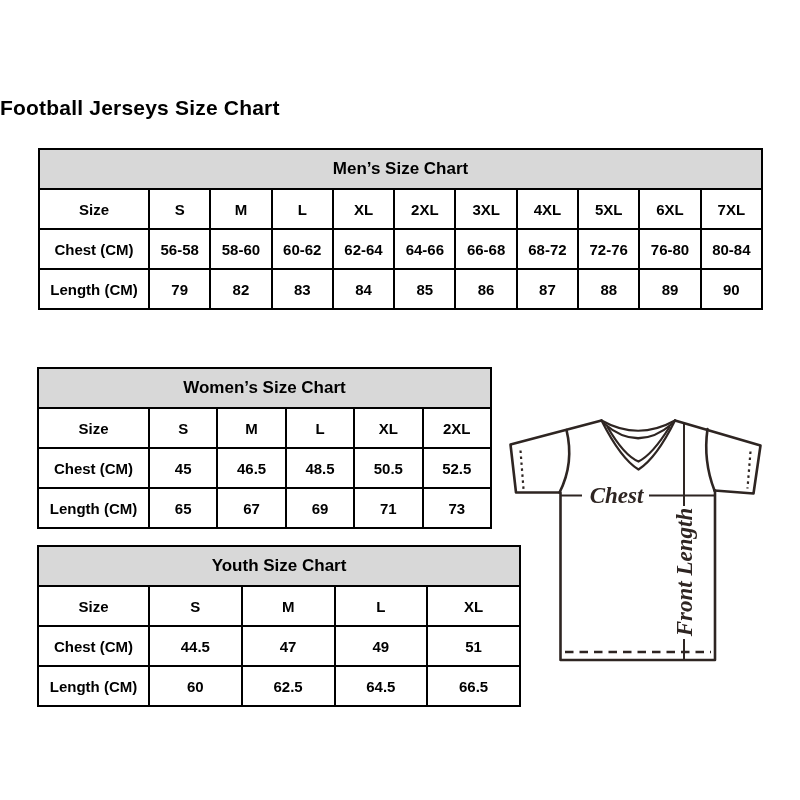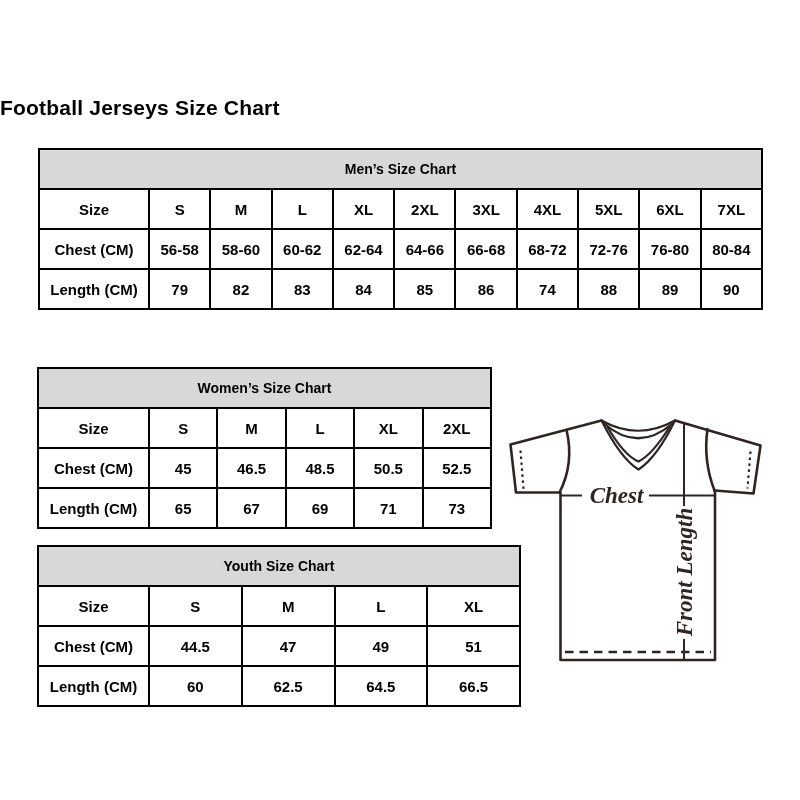--- a/index.html
+++ b/index.html
@@ -32,21 +32,21 @@
     height: 38px;
     padding: 0;
     font-weight: bold;
     font-size: 15px;
     color: #000;
     overflow: hidden;
     white-space: nowrap;
   }
   table.sizeTable th.band {
     background: #d8d8d8;
-    font-size: 14px;
+    font-size: 17px;
   }
   #men   { left: 38px; top: 148px; width: 725px; }
   #women { left: 37px; top: 367px; width: 455px; border-radius: 23px; }
   #youth { left: 37px; top: 545px; width: 484px; }
   #men   col.col-label { width: 110px; }
   #women col.col-label { width: 111px; }
   #youth col.col-label { width: 111px; }
   #jersey {
     position: absolute;
     left: 500px; top: 408px;
@@ -116,21 +116,21 @@
         <td>80-84</td>
       </tr>
       <tr>
         <td>Length (CM)</td>
         <td>79</td>
         <td>82</td>
         <td>83</td>
         <td>84</td>
         <td>85</td>
         <td>86</td>
-        <td>74</td>
+        <td>87</td>
         <td>88</td>
         <td>89</td>
         <td>90</td>
       </tr>
     </tbody>
   </table>
 
 <table id="women" class="sizeTable">
     <colgroup>
       <col class="col-label">

